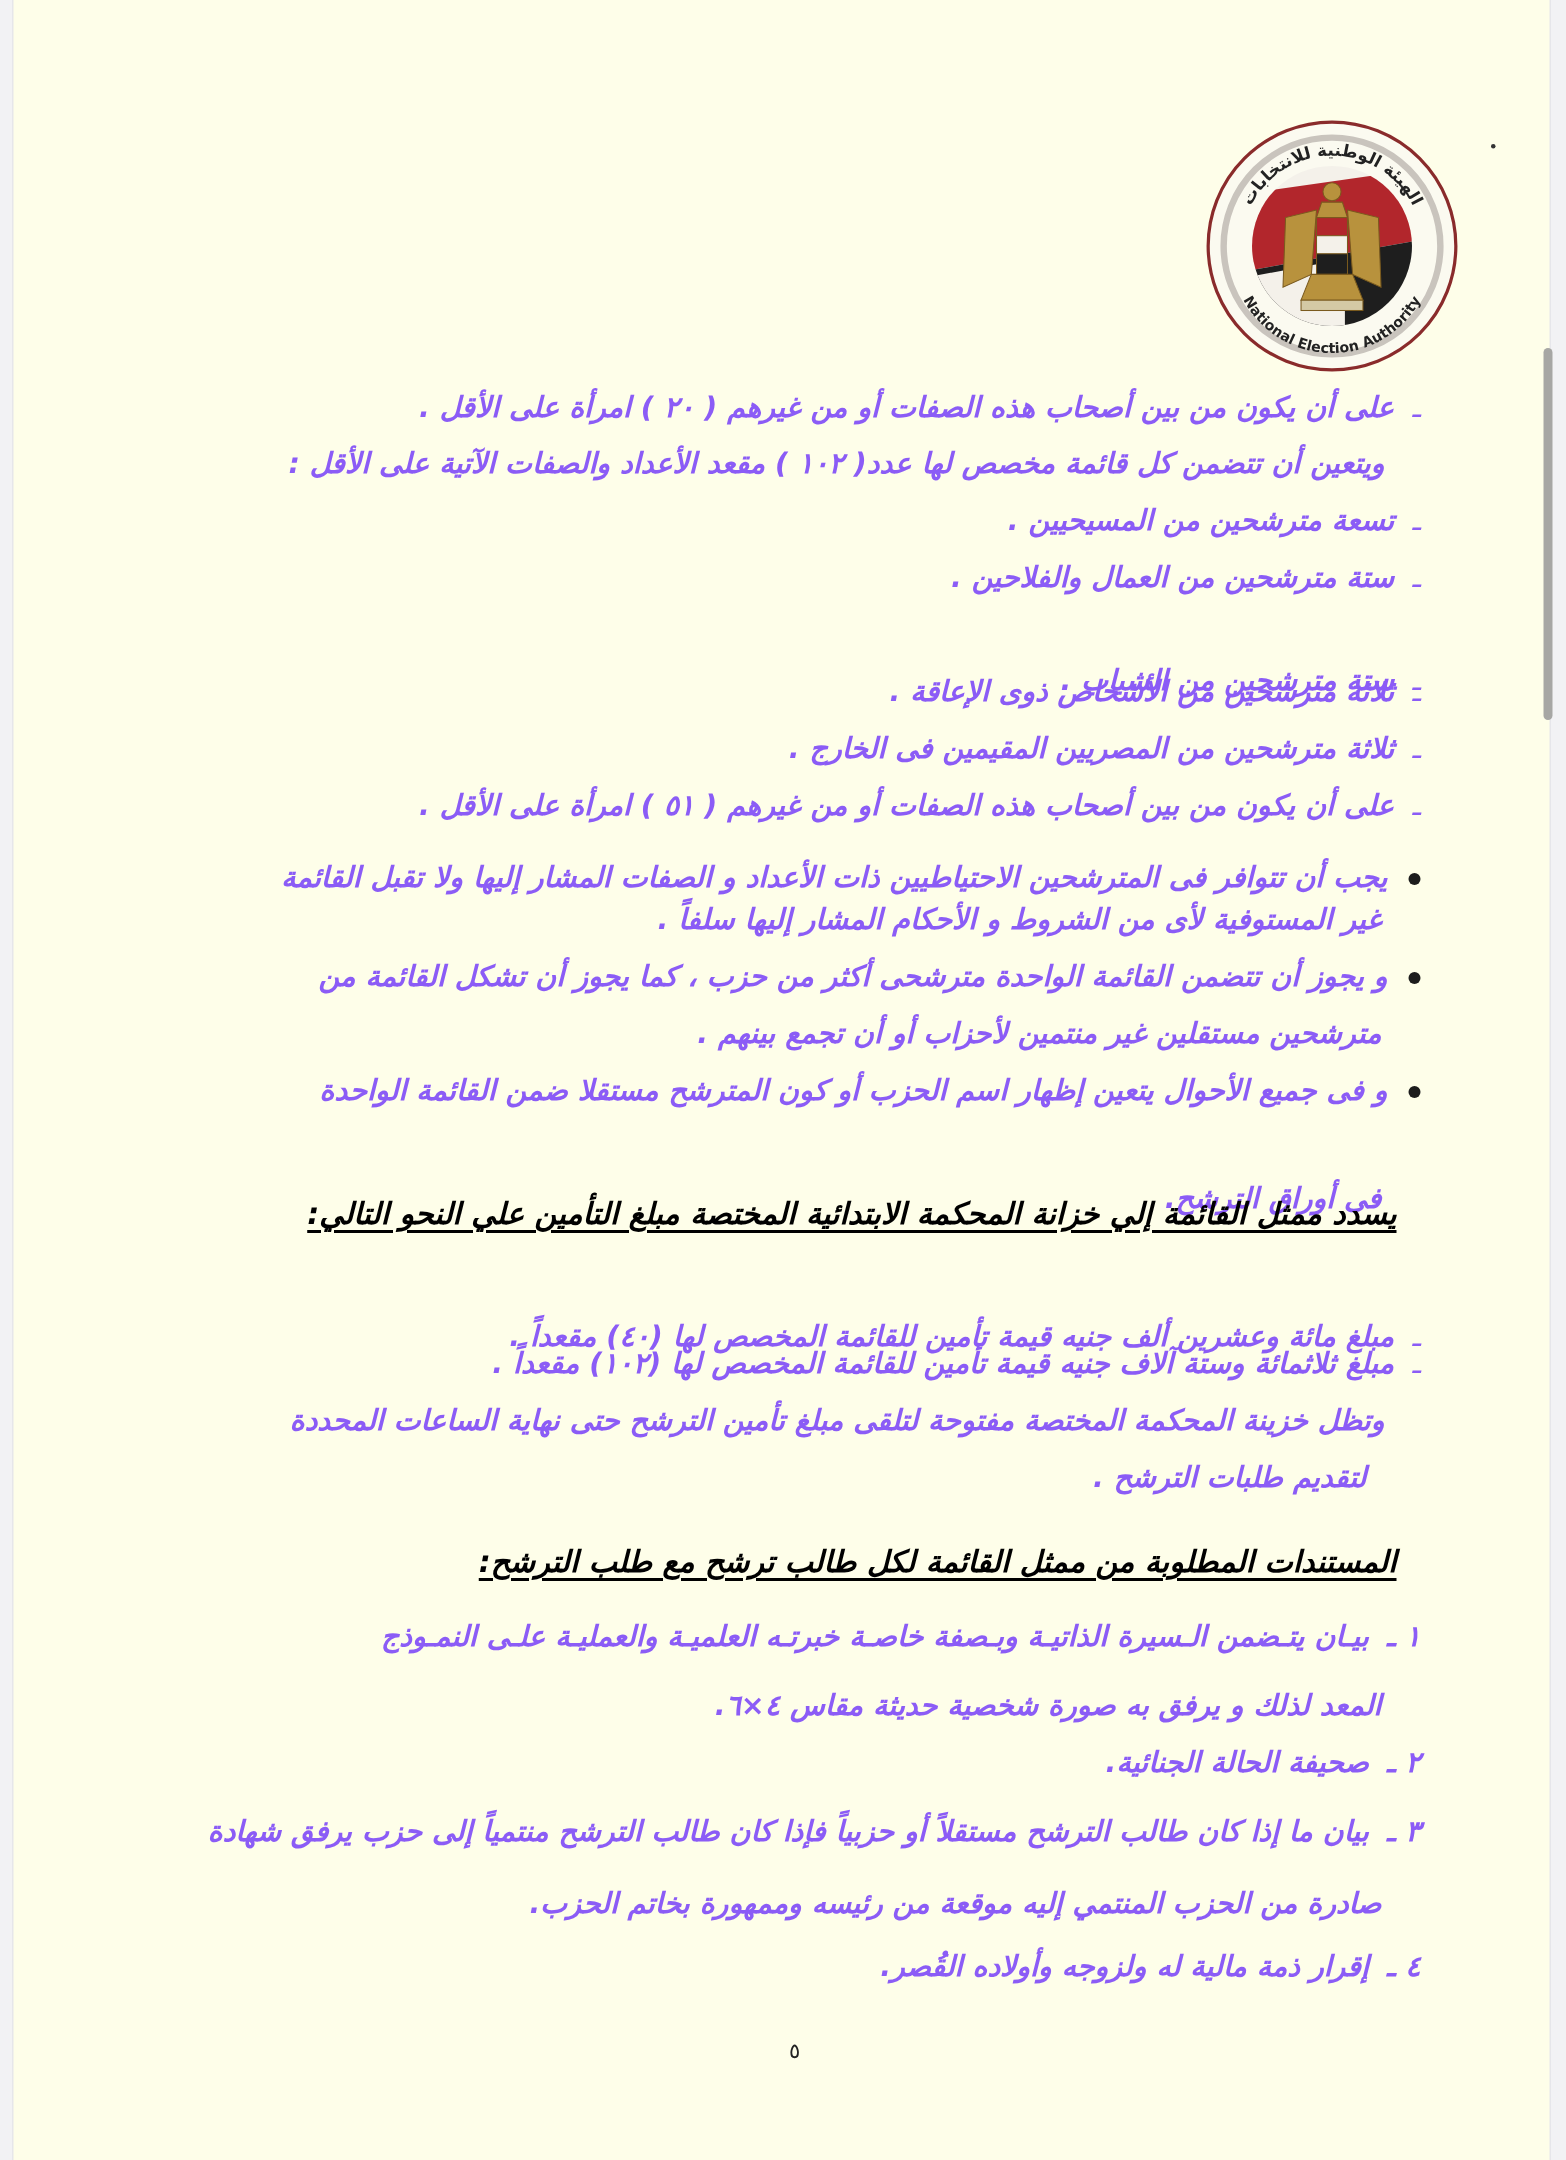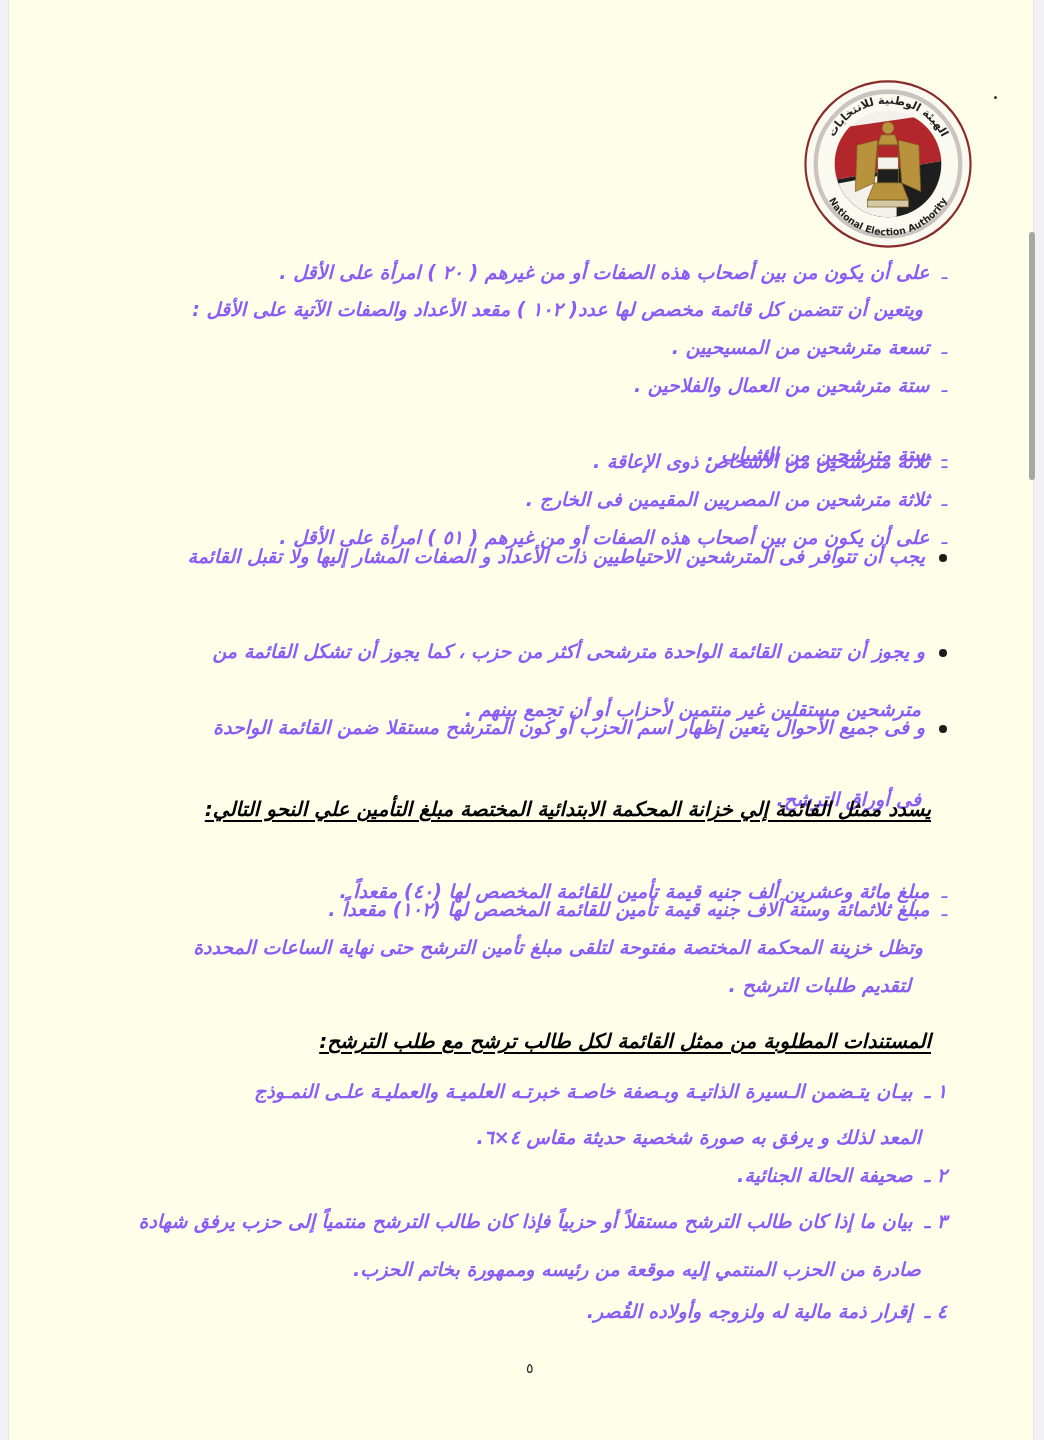--- a/index.html
+++ b/index.html
@@ -163,28 +163,29 @@
   <div class="line" style="top:448px;">
     <span class="marker dash-marker">ـ</span><span>ثلاثة مترشحين من الأشخاص ذوى الإعاقة .</span>
   </div>
   <div class="line" style="top:486px;">
     <span class="marker dash-marker">ـ</span><span>ثلاثة مترشحين من المصريين المقيمين فى الخارج .</span>
   </div>
   <div class="line" style="top:524px;">
     <span class="marker dash-marker">ـ</span><span>على أن يكون من بين أصحاب هذه الصفات أو من غيرهم ( ٥١ ) امرأة على الأقل .</span>
   </div>
 
-  <div class="line" style="top:543px;margin-left:24px;">
+  <div class="line" style="top:572px;margin-left:24px;">
     <span class="bullet"></span><span>يجب أن تتوافر فى المترشحين الاحتياطيين ذات الأعداد و الصفات المشار إليها ولا تقبل القائمة</span>
   </div>
+  <div class="line" style="top:600px; right:112px;">غير المستوفية لأى من الشروط و الأحكام المشار إليها سلفاً .</div>
 
   <div class="line" style="top:638px;">
     <span class="bullet"></span><span>و يجوز أن تتضمن القائمة الواحدة مترشحى أكثر من حزب ،  كما يجوز أن تشكل القائمة من</span>
   </div>
-  <div class="line" style="top:696px; right:112px;text-align:right;">مترشحين مستقلين غير منتمين لأحزاب أو أن تجمع بينهم .</div>
+  <div class="line" style="top:676px; right:112px;text-align:right;">مترشحين مستقلين غير منتمين لأحزاب أو أن تجمع بينهم .</div>
 
   <div class="line" style="top:714px;">
     <span class="bullet"></span><span>و فى جميع الأحوال يتعين إظهار اسم الحزب أو كون المترشح مستقلا ضمن القائمة الواحدة</span>
   </div>
   <div class="line" style="top:786px; right:112px;">فى أوراق الترشح.</div>
 
   <div class="heading" style="top:796px; right:102px;">يسدد ممثل القائمة إلي خزانة المحكمة الابتدائية المختصة مبلغ التأمين علي النحو التالي:</div>
 
   <div class="line" style="top:878px;">
     <span class="marker dash-marker">ـ</span><span>مبلغ مائة وعشرين ألف جنيه قيمة تأمين للقائمة المخصص لها (٤٠) مقعداً .</span>

